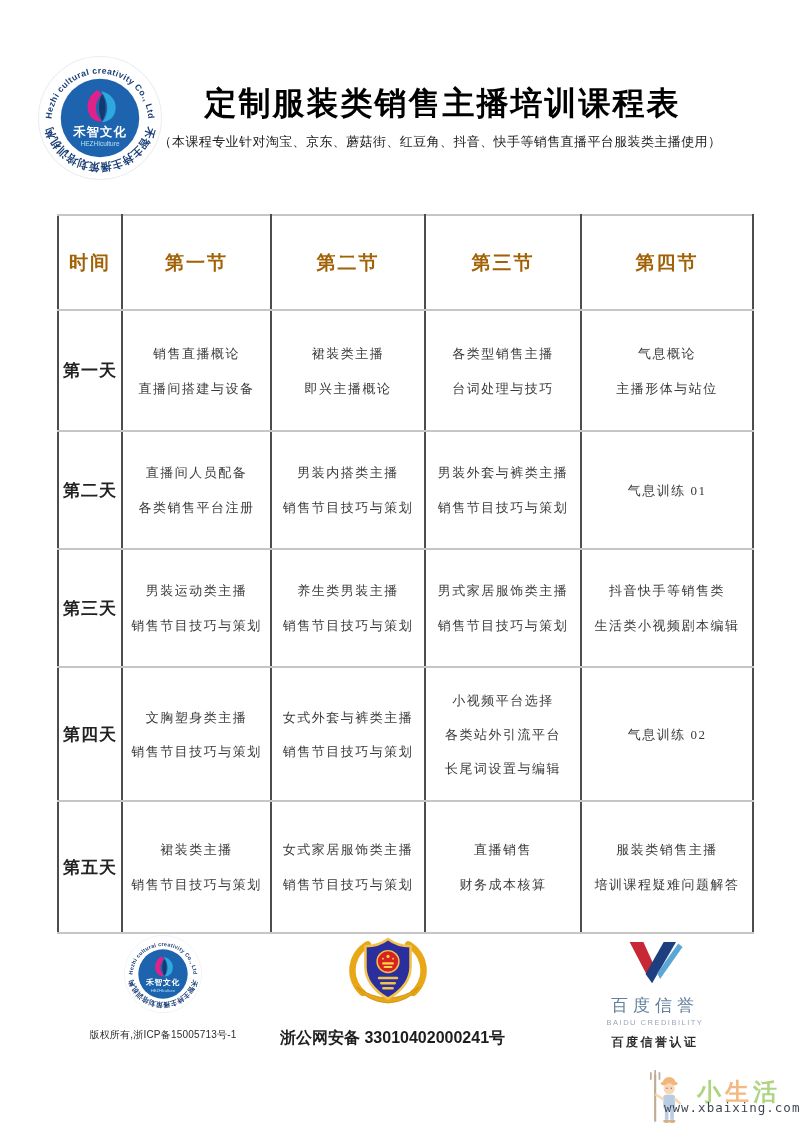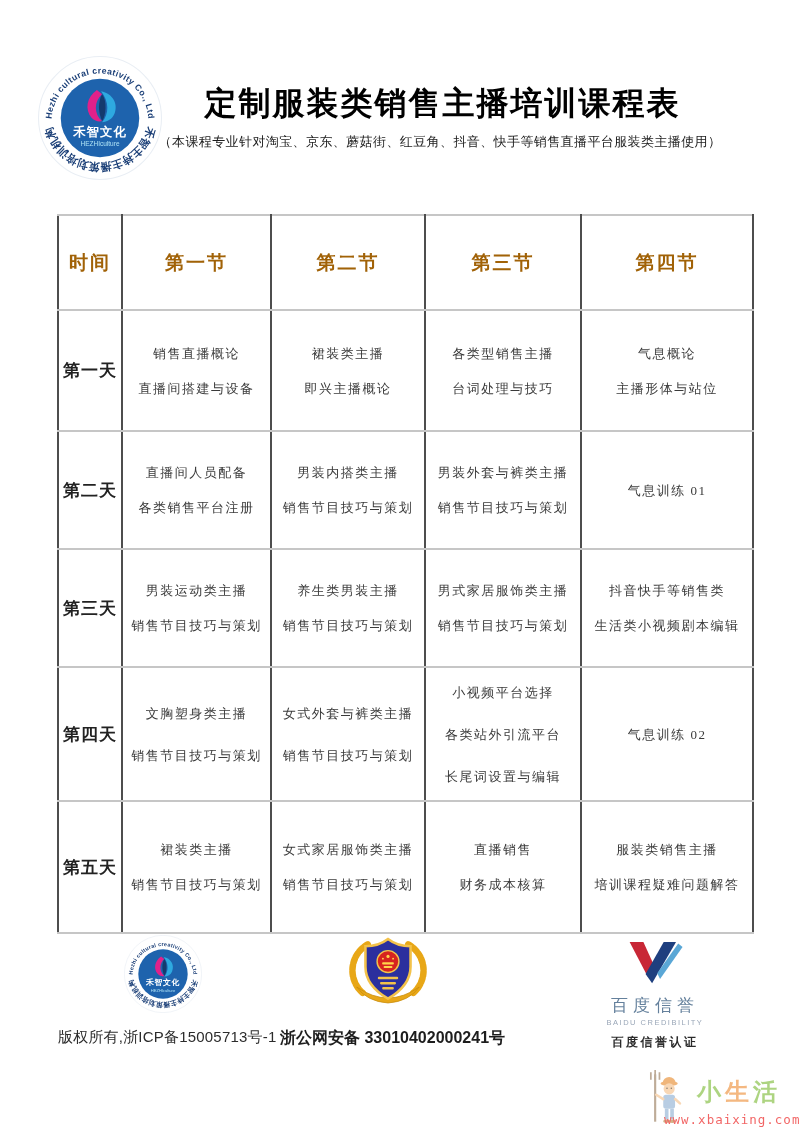--- a/index.html
+++ b/index.html
@@ -37,44 +37,44 @@
     border-left:2px solid #4d4d4d; border-right:2px solid #4d4d4d;
     border-top:2px solid #c6c6c6; border-bottom:2px solid #c6c6c6;
     text-align:center; vertical-align:middle; background:#fff;
   }
   .schedule th { height:95px; font-size:19px; font-weight:bold; color:#a16207; letter-spacing:2px; }
   .schedule td.day { font-size:17px; font-weight:600; color:#222; letter-spacing:1px; }
   .cell-lines { display:flex; flex-direction:column; justify-content:center; align-items:center; gap:22px; }
   .cell-lines .line { font-size:13px; color:#3a3a3a; letter-spacing:1.5px; line-height:1; white-space:nowrap; }
   tr.r1 td { height:121px; } tr.r2 td { height:118px; } tr.r3 td { height:118px; }
   tr.r4 td { height:134px; } tr.r5 td { height:132px; }
-  tr.r4 .cell-lines { gap:29px; }
+  tr.r4 .cell-lines { gap:21px; }
 
   
   .f-block { position:absolute; text-align:center; font-family:"Liberation Sans",sans-serif; }
   .f-left  { left:58px;  top:935px; width:210px; }
   .f-mid   { left:280px; top:931px; width:215px; }
   .f-right { left:575px; top:938px; width:160px; }
   .f-left svg.logo-sm { width:78px; height:78px; }
-  .copyright { margin-top:11px; font-size:15px; color:#2c2c2c; letter-spacing:.2px; white-space:nowrap; }
+  .copyright { margin-top:11px; font-size:10px; color:#2c2c2c; letter-spacing:.2px; white-space:nowrap; }
   .police-txt{ margin-top:13px; font-size:16px; font-weight:bold; color:#1d1d1d; white-space:nowrap; }
   .badge-svg { width:80px; height:80px; }
   .baidu-v   { width:58px; height:50px; }
   .baidu-name{ margin-top:2px; font-size:17px; color:#64809c; letter-spacing:5px; }
   .baidu-en  { margin-top:1px; font-size:7.5px; color:#9aa7b8; letter-spacing:1.5px; }
   .baidu-cert{ margin-top:7px; font-size:12px; font-weight:bold; color:#2b2b2b; letter-spacing:2.5px; }
 
   
   .watermark { position:absolute; left:648px; top:1066px; width:150px; height:70px; opacity:.82; }
   .wm-farmer { position:absolute; left:0; top:4px; width:38px; height:56px; }
   .wm-name   { position:absolute; left:49px; top:10px; font-family:"Liberation Sans",sans-serif;
                font-weight:bold; font-size:24px; letter-spacing:4px; white-space:nowrap; }
   .wm-name .c1,.wm-name .c3 { color:#9ccb66; } .wm-name .c2 { color:#f2a966; }
-  .wm-url    { position:absolute; left:16px; top:46px; font-family:"DejaVu Sans Mono",monospace;
-               font-size:12.5px; color:#ef4444; letter-spacing:1px; white-space:nowrap; }
+  .wm-url    { position:absolute; left:16px; top:34px; font-family:"DejaVu Sans Mono",monospace;
+               font-size:12.5px; color:#0f172a; letter-spacing:1px; white-space:nowrap; }
 </style>
 </head>
 <body>
 
 <div class="page">
 
   <svg class="hdr-logo" viewBox="0 0 120 120">
     <defs>
       <path id="arcT" d="M 13,64 A 47,47 0 0 1 107,64" fill="none"></path>
       <path id="arcB" d="M 108,56 A 48,48 0 0 1 12,56" fill="none"></path>

